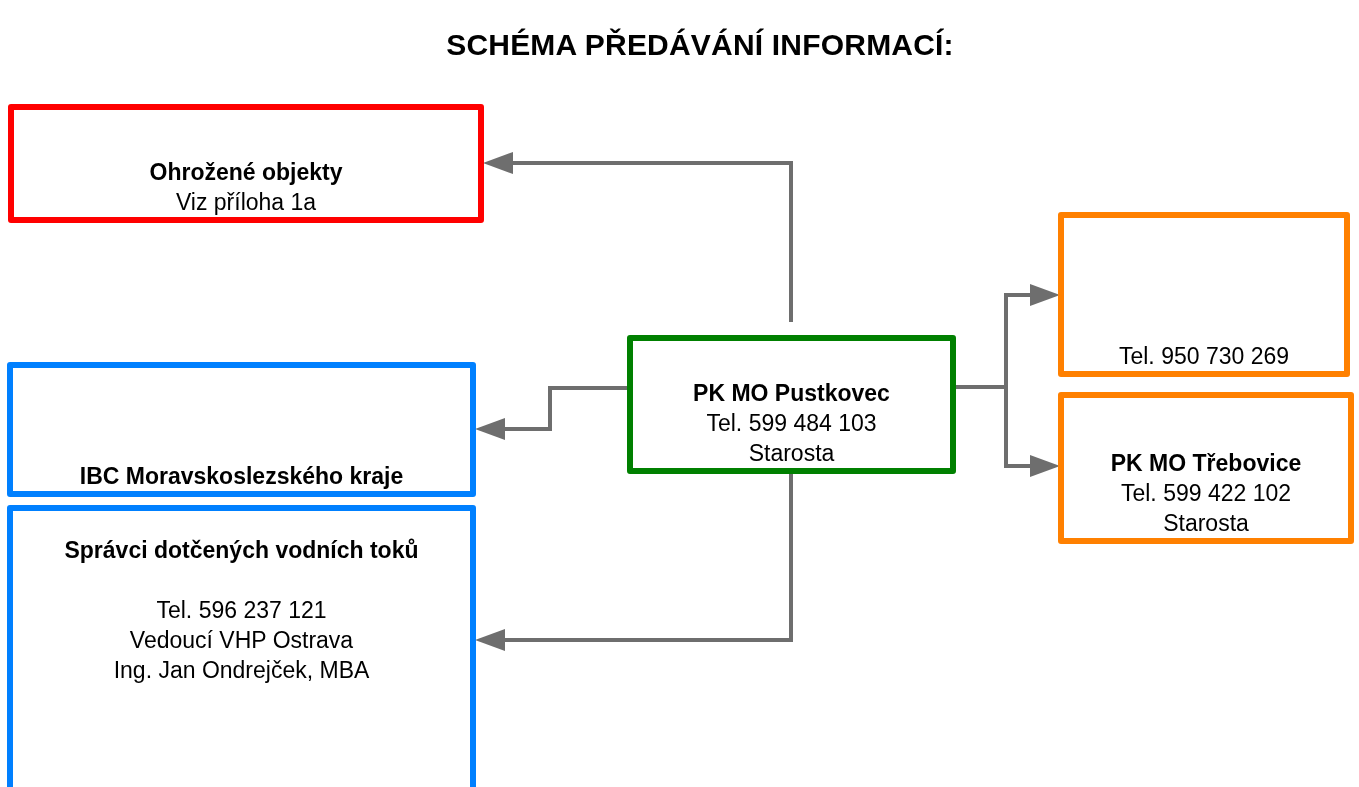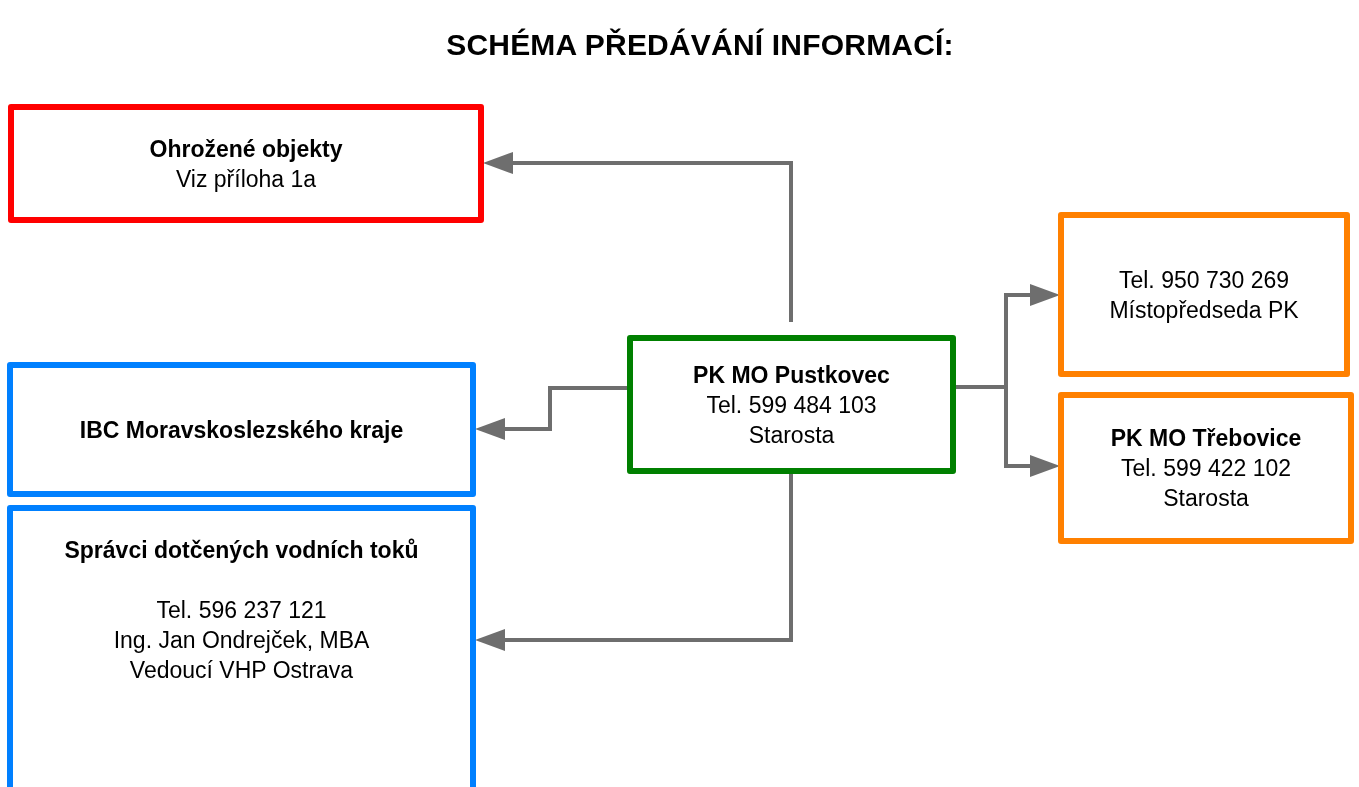--- a/index.html
+++ b/index.html
@@ -2,21 +2,21 @@
 <html><head>
   <meta charset="utf-8">
   <style>
     html, body { margin: 0; padding: 0; background: #ffffff; }
     body { width: 1359px; height: 787px; position: relative; overflow: hidden;
            font-family: "Liberation Sans", "DejaVu Sans", sans-serif; color: #000; }
     .title { position: absolute; left: 0; top: 28px; width: 1400px; text-align: center;
              font-size: 30px; font-weight: bold; letter-spacing: 0.2px; }
     .node { position: absolute; box-sizing: border-box; border-width: 6px; border-style: solid;
             border-radius: 3px; background: #fff; display: flex; flex-direction: column;
-            align-items: center; justify-content: center; text-align: center;
+            align-items: center; justify-content: flex-end; text-align: center;
             font-size: 23px; line-height: 30px; }
     .node .b { font-weight: bold; }
     .spacer { height: 30px; }
     #n-ohrozene { left: 8px; top: 104px; width: 476px; height: 119px; border-color: #ff0000; }
     #n-pustkovec { left: 627px; top: 319px; width: 329px; height: 139px; border-color: #008000; margin-top: 16px; }
     #n-ibc { left: 7px; top: 362px; width: 469px; height: 135px; border-color: #0080ff; }
     #n-sprava { left: 7px; top: 505px; width: 469px; height: 342px; border-color: #0080ff;
                 justify-content: flex-start; padding-top: 24px; }
     #n-orp { left: 1058px; top: 212px; width: 292px; height: 165px; border-color: #ff8000; }
     #n-trebovice { left: 1058px; top: 392px; width: 296px; height: 152px; border-color: #ff8000; }
@@ -63,26 +63,25 @@
 </div>
 
 <div class="node" id="n-ibc">
   <div class="b">IBC Moravskoslezského kraje</div>
 </div>
 
 <div class="node" id="n-sprava">
   <div class="b">Správci dotčených vodních toků</div>
   <div class="spacer"></div>
   <div>Tel. 596 237 121</div>
+  <div>Vedoucí VHP Ostrava</div>
   <div>Ing. Jan Ondrejček, MBA</div>
-  <div>Vedoucí VHP Ostrava</div>
 </div>
 
 <div class="node" id="n-orp">
   <div>Tel. 950 730 269</div>
-  <div>Místopředseda PK</div>
 </div>
 
 <div class="node" id="n-trebovice">
   <div class="b">PK MO Třebovice</div>
   <div>Tel. 599 422 102</div>
   <div>Starosta</div>
 </div>
 
 </body></html>

